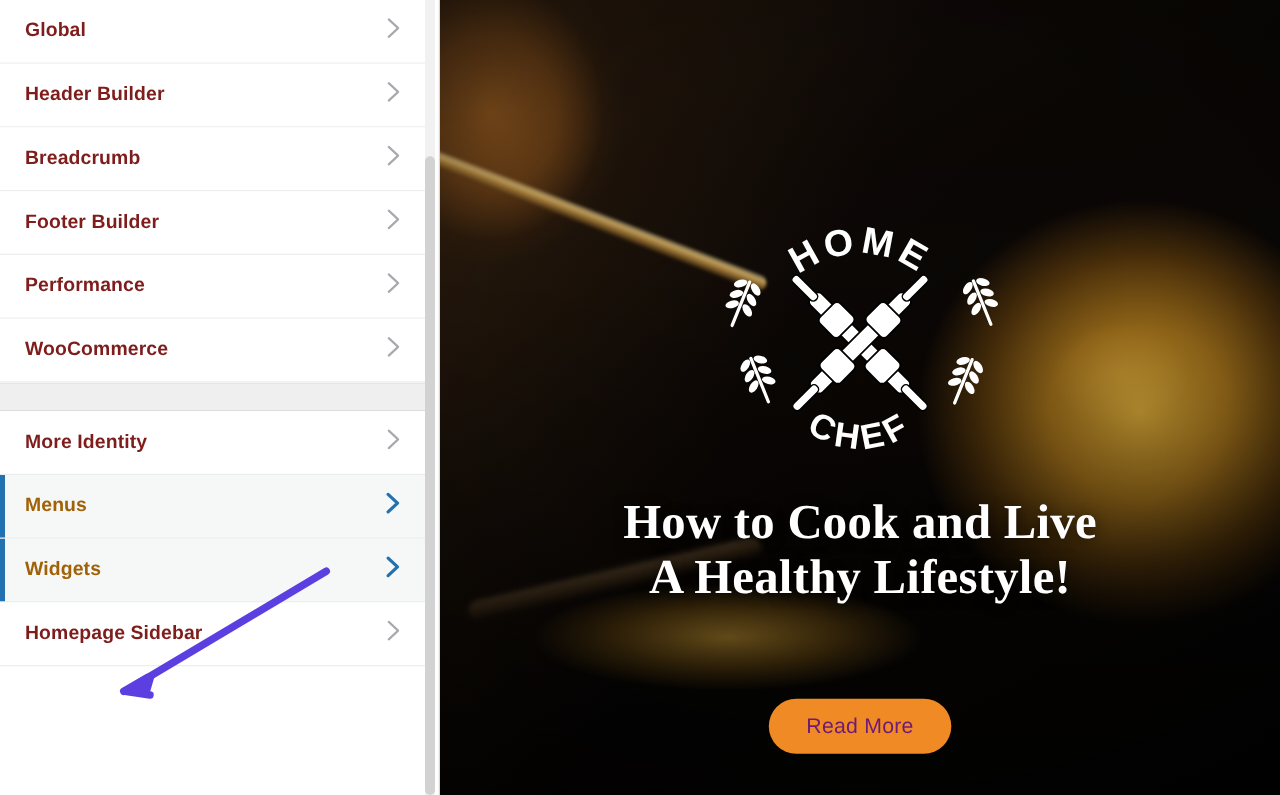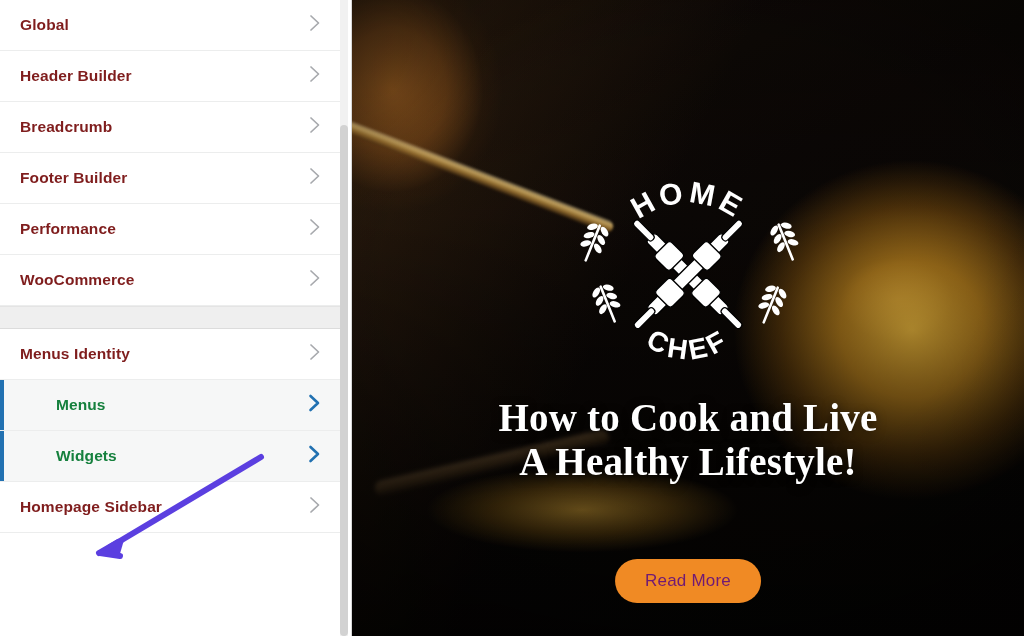--- a/index.html
+++ b/index.html
@@ -37,21 +37,21 @@
     line-height:1;
     white-space:nowrap;
   }
   .nav-row .chev {
     position:absolute;
     right:23px; top:50%;
     transform:translateY(-50%);
     display:block;
   }
   .nav-row.active { background:#f6f7f7; }
-  .nav-row.active .label { color:#15803d;margin-left:36px; }
+  .nav-row.active .label { color:#a16207; }
   .nav-row.active::before {
     content:""; position:absolute; left:0; top:0; bottom:0;
     width:4px; background:#2271b1;
   }
 
   
   .group-sep {
     height:23px;
     background:#efefef;
     border-top:1px solid #e4e4e4;
@@ -246,21 +246,21 @@
             <path d="M2 2 L9.5 9 L2 16" fill="none" stroke="#a7a9ad" stroke-width="1.7" stroke-linecap="round" stroke-linejoin="round"></path>
           </svg>
       </span>
     </div>
   </div>
 
   <div class="group-sep"></div>
 
   <div class="panel-group">
     <div class="nav-row">
-      <span class="label">Menus Identity</span>
+      <span class="label">More Identity</span>
       <span class="chev">
         <svg width="12" height="18" viewBox="0 0 12 18">
             <path d="M2 2 L9.5 9 L2 16" fill="none" stroke="#a7a9ad" stroke-width="1.7" stroke-linecap="round" stroke-linejoin="round"></path>
           </svg>
       </span>
     </div>
     <div class="nav-row active">
       <span class="label">Menus</span>
       <span class="chev">
         <svg width="13" height="19" viewBox="0 0 13 19">

